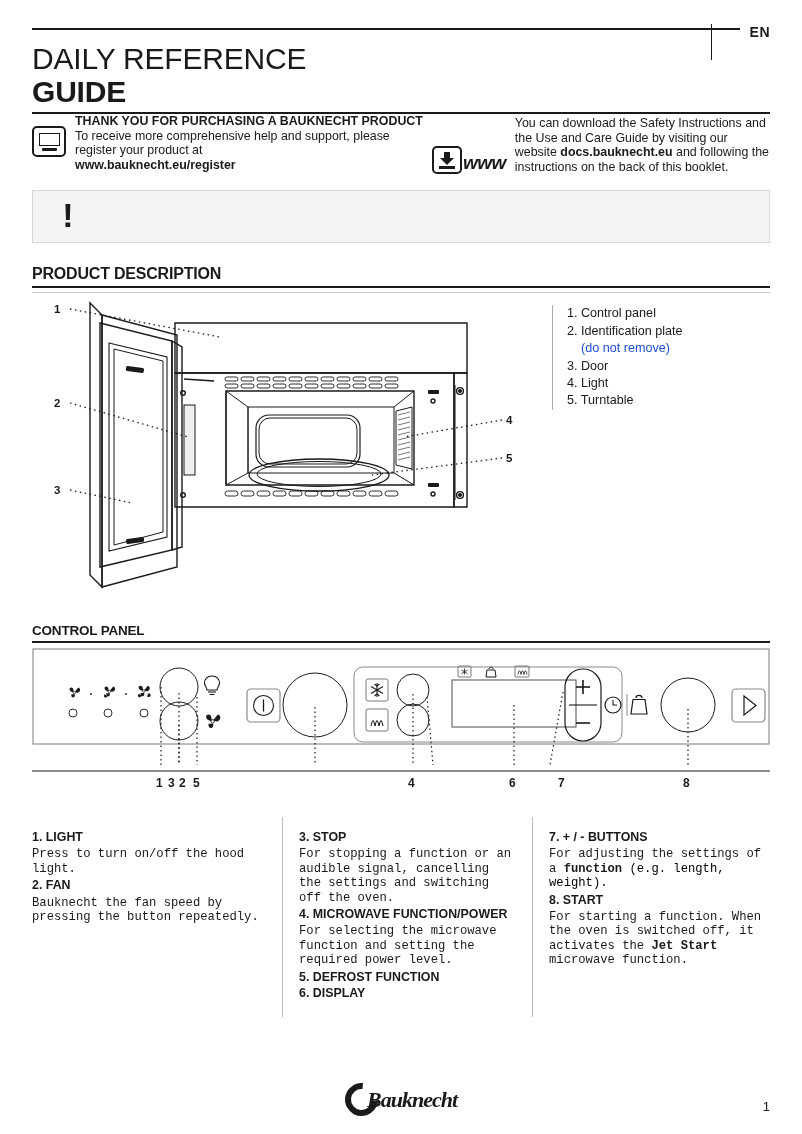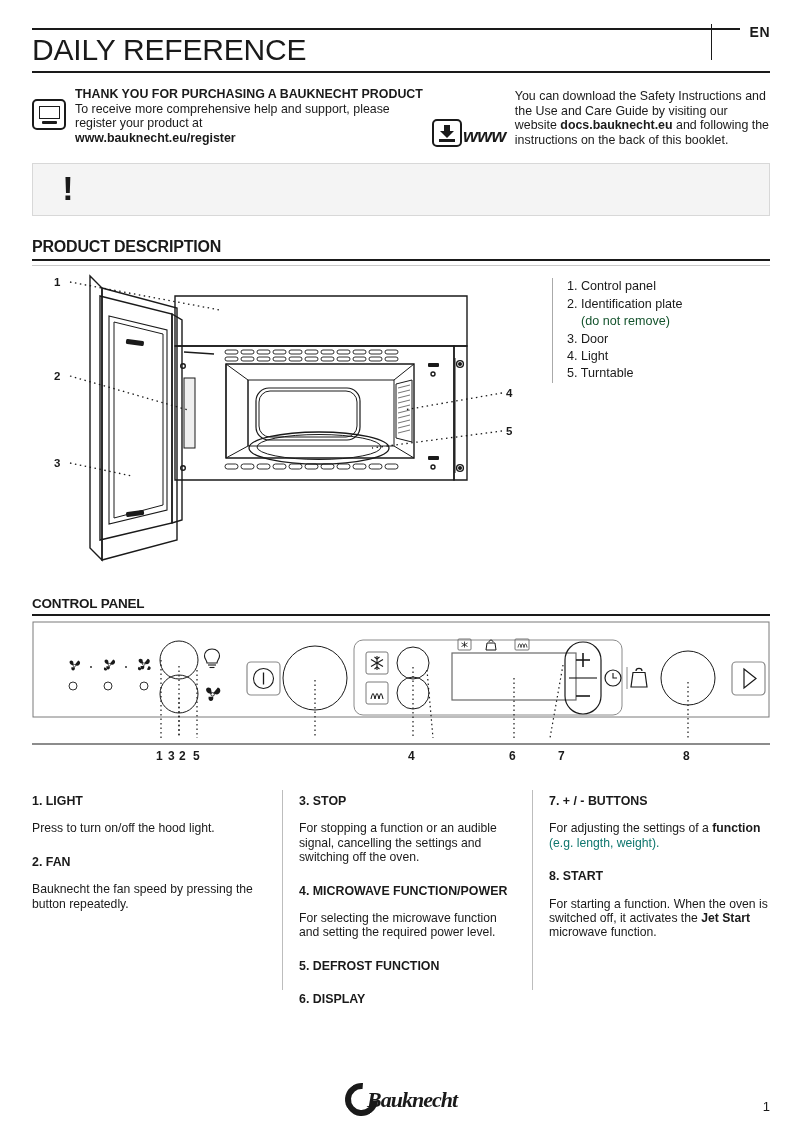--- a/index.html
+++ b/index.html
@@ -18,30 +18,30 @@
   .hdr-lang {
     position: absolute; right: 0; top: 24px;
     font-size: 14px; font-weight: bold; letter-spacing: .5px;
   }
   .hdr-lang-div {
     position: absolute; right: 58px; top: 24px;
     width: 1px; height: 36px; background: #1a1a1a;
   }
   .title-line1 {
     font-size: 30px; font-weight: 300; letter-spacing: -0.2px;
-    line-height: 34px; padding-top: 3px;
+    line-height: 34px; padding-top: 12px;
   }
   .title-line2 {
     font-size: 30px; font-weight: bold; letter-spacing: -0.2px;
     line-height: 32px;
   }
   .hdr-rule-bot { height: 2px; background: #1a1a1a; margin-top: 4px; width: 738px; }
 
   
-  .intro { display: flex; margin-top: 14px; gap: 0; }
+  .intro { display: flex; gap: 0; }
   .intro-col { display: flex; gap: 9px; }
   .intro-col.left { width: 400px; }
   .intro-col.right { width: 338px; }
   .icon-box { flex: 0 0 auto; padding-top: 12px; }
   .intro-txt { font-size: 12.4px; line-height: 14.6px; }
   .intro-txt b { font-weight: bold; }
   .bold-head { font-weight: bold; }
 
   
   .monitor-ic { width: 34px; height: 31px; border: 2.5px solid #1a1a1a; border-radius: 5px;
@@ -80,36 +80,36 @@
   .sec-h-small .sec-h-rule { height: 1.5px; }
 
   
   .prod-area { position: relative; height: 310px; margin-top: 2px; }
   .prod-svg { position: absolute; left: 10px; top: 0; }
   .prod-legend {
     position: absolute; left: 520px; top: 10px;
     border-left: 1px solid #aaa; padding-left: 14px;
     font-size: 12.6px; line-height: 17.4px;
   }
-  .prod-legend .sub { color: #14532d; padding-left: 14px; }
+  .prod-legend .sub { color: #1d4ed8; padding-left: 14px; }
 
   
   .cp-area { position: relative; height: 160px; margin-top: 4px; }
 
   
   .desc { display: flex; margin-top: 10px; height: 200px; }
   .desc-col { font-size: 12.2px; line-height: 14.4px; }
   .desc-col.c1 { width: 250px; padding-right: 16px; }
   .desc-col.c2 { width: 250px; padding: 0 16px; border-left: 1px solid #bdbdbd; }
   .desc-col.c3 { width: 238px; padding-left: 16px; border-left: 1px solid #bdbdbd; }
-  .d-h { font-weight: bold; font-size: 12.4px; margin-top: 19px; }
-  .d-h:first-child { margin-top: 4px; }
-  .d-p { margin-top: 13px; }
+  .d-h { font-weight: bold; font-size: 12.4px; margin-top: 2px; }
+  .d-h:first-child { margin-top: 13px; }
+  .d-p { margin-top: 3px; font-family: Liberation Mono, monospace; }
   .d-p b { font-weight: bold; }
-  .d-p .muted { color: #0f766e; }
+  .d-p .muted { color: #000000; }
 
   
   .footer { position: absolute; left: 0; right: 0; bottom: 18px; padding: 0 32px; }
   .logo-row { display: flex; justify-content: center; align-items: center; position: relative; }
   .logo { display: flex; align-items: center; }
   .logo-c {
     width: 33px; height: 33px; border: 6px solid #1a1a1a; border-radius: 50%;
     border-right-color: transparent; transform: rotate(-40deg); margin-right: -11px;
   }
   .logo-txt { font-family: "Liberation Serif", serif; font-size: 22px; font-weight: bold;
@@ -120,20 +120,21 @@
 </head>
 <body>
 
 <div class="page">
 
   <div class="header">
     <div class="hdr-rule-top"></div>
     <div class="hdr-lang-div"></div>
     <div class="hdr-lang">EN</div>
     <div class="title-line1">DAILY REFERENCE</div>
+    <div class="title-line2">GUIDE</div>
     <div class="hdr-rule-bot"></div>
   </div>
 
   <div class="intro">
 
     <div class="intro-col left">
       <div class="icon-box">
         <div class="monitor-ic">
           <div class="monitor-scr"></div>
           <div class="monitor-base"></div>

